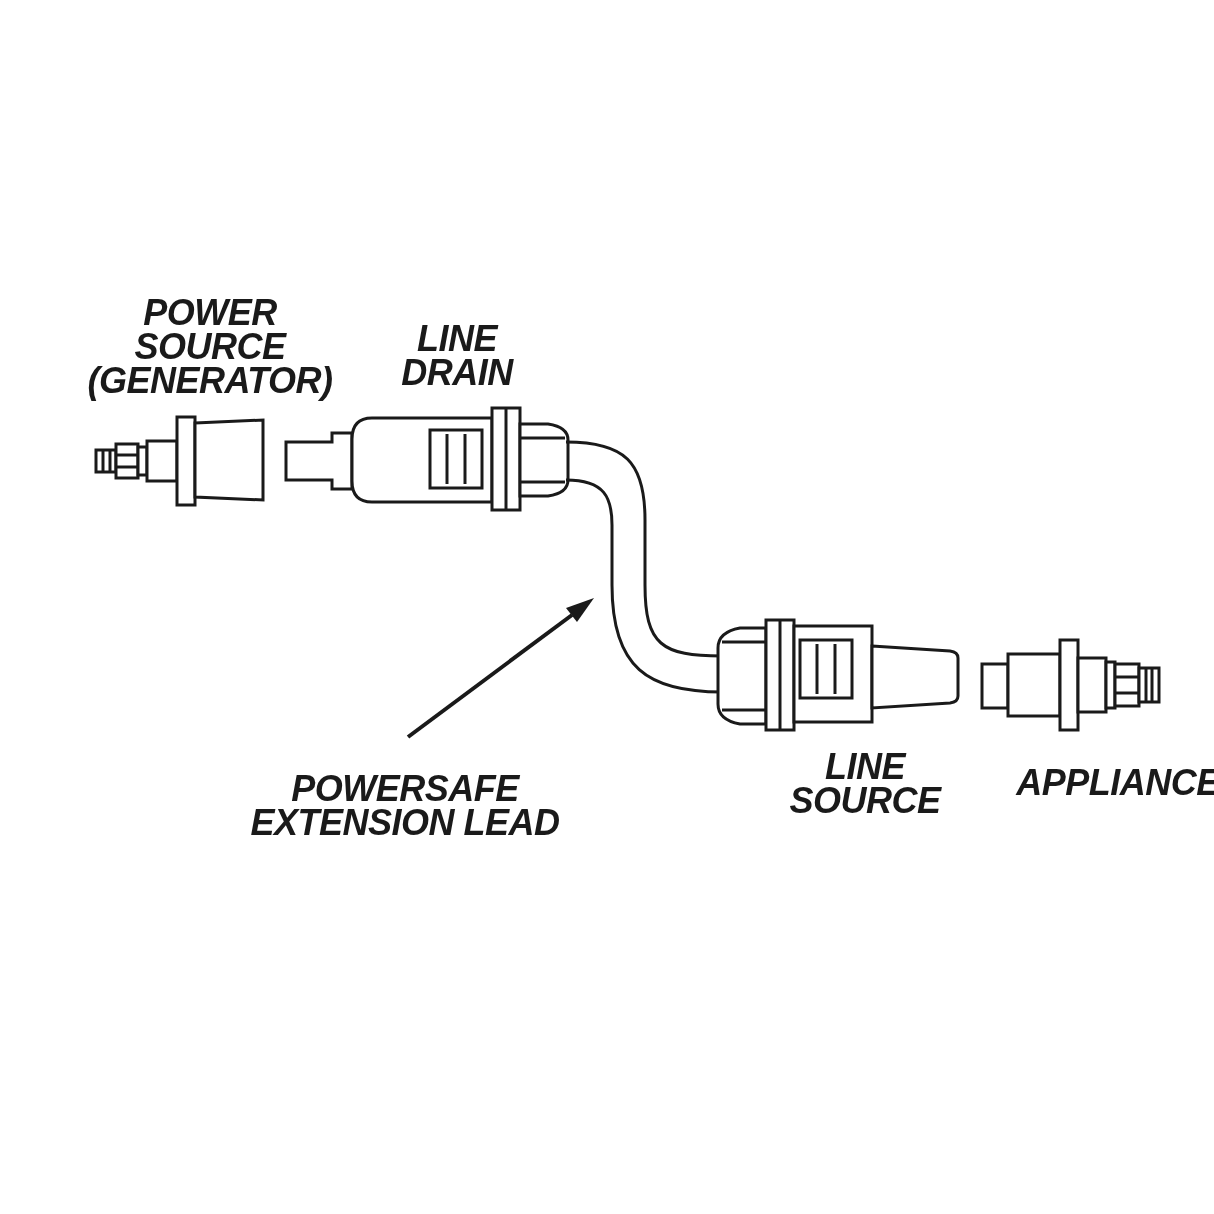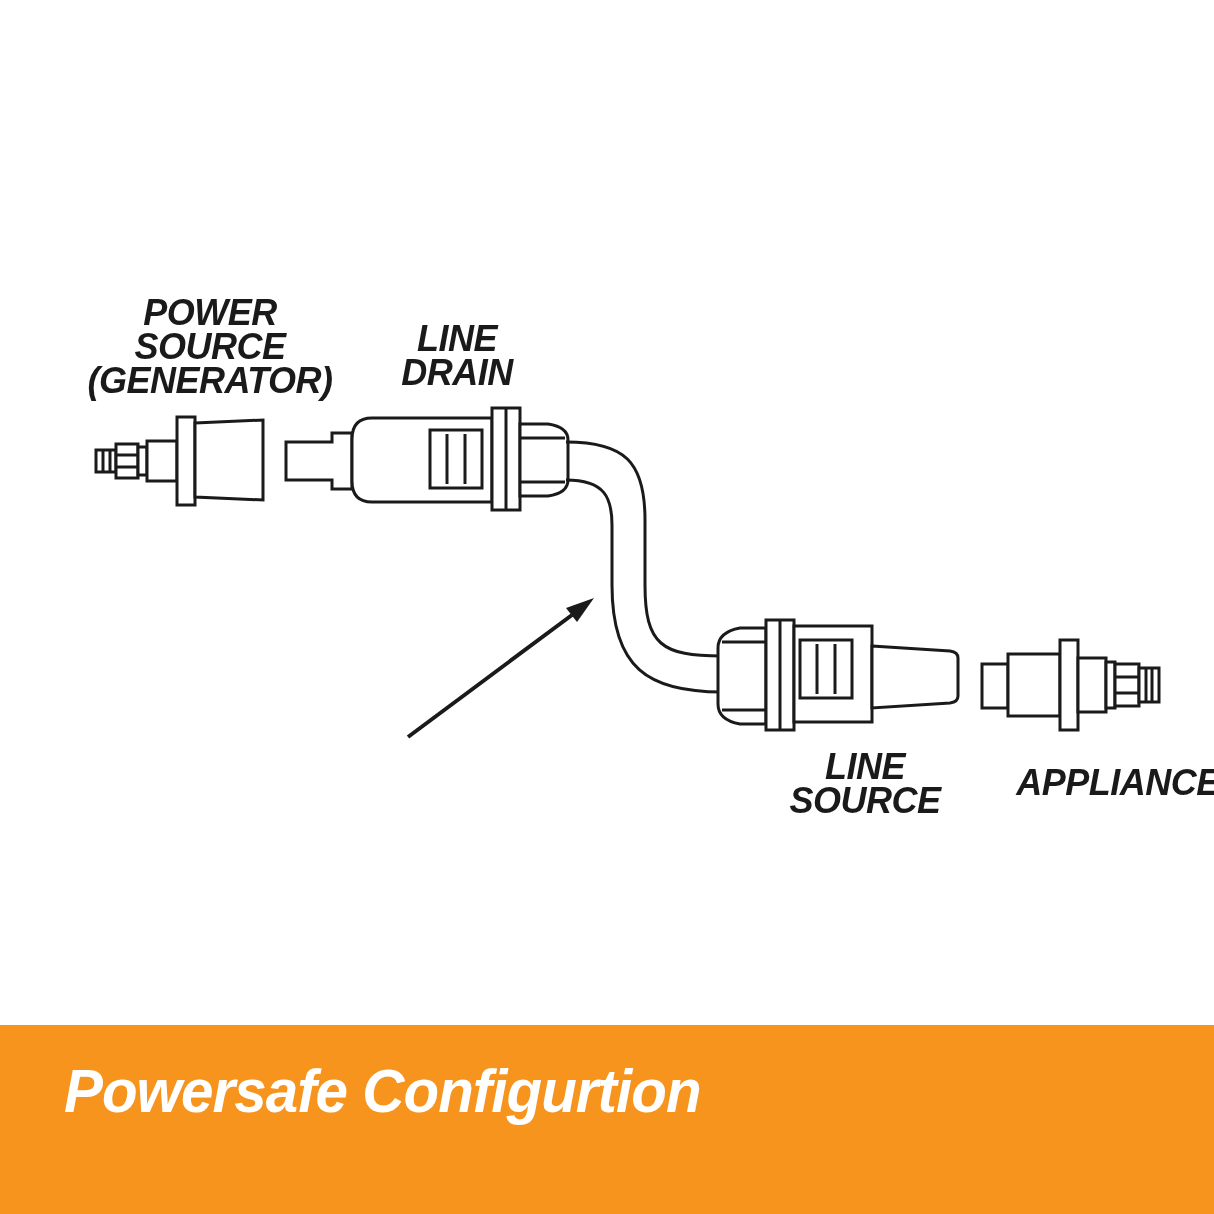--- a/index.html
+++ b/index.html
@@ -136,24 +136,23 @@
       </g>
     </svg>
 
     <div class="label" style="left:35px; top:296px; width:350px;">POWER
 SOURCE
 (GENERATOR)</div>
 
     <div class="label" style="left:357px; top:322px; width:200px;">LINE
 DRAIN</div>
 
+    <div class="label" style="left:215px; top:772px; width:380px;">POWERSAFE
+EXTENSION LEAD</div>
 
     <div class="label" style="left:745px; top:750px; width:240px;">LINE
 SOURCE</div>
 
     <div class="label" style="left:988px; top:766px; width:260px;">APPLIANCE</div>
   </div>
 
-  <div class="banner">
-    <div class="banner-title">Powersafe Configurtion</div>
-  </div>
 
 </div>
 
 </body></html>

